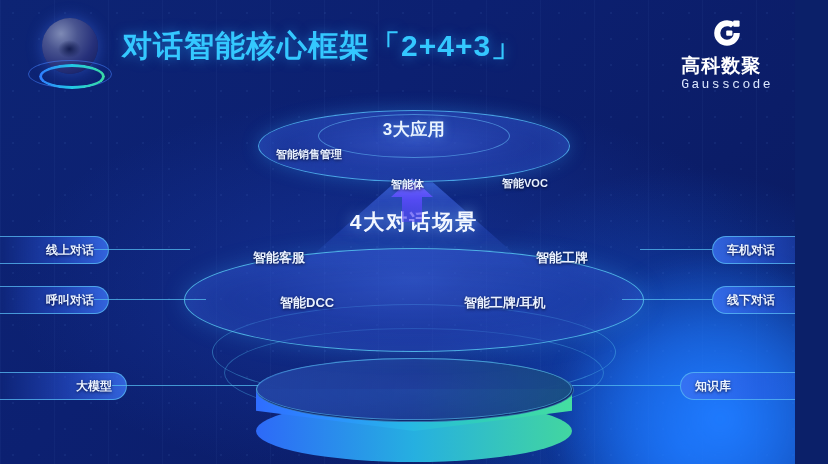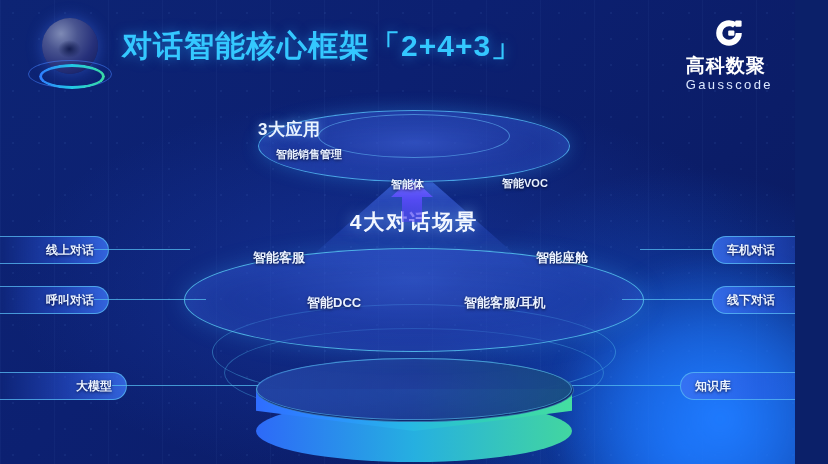--- a/index.html
+++ b/index.html
@@ -60,39 +60,39 @@
     position:absolute;left:122px;top:26px;
     font-size:30px;font-weight:bold;letter-spacing:1px;
     color:#34c8ff;
     text-shadow:0 0 12px rgba(40,170,255,.55);
     white-space:nowrap;
   }
   #brand{position:absolute;right:22px;top:18px;display:flex;align-items:center;gap:8px;flex-direction:column;}
   .brand-mark{width:30px;height:30px;position:relative;flex:0 0 auto;}
   .brand-text{display:flex;flex-direction:column;line-height:1;}
   .brand-cn{color:#fff;font-size:19px;font-weight:bold;letter-spacing:1px;}
-  .brand-en{color:#dce8ff;font-size:13px;letter-spacing:2.4px;margin-top:3px;}
+  .brand-en{color:#dce8ff;font-size:13px;letter-spacing:2.4px;margin-top:3px;font-family:Liberation Mono, monospace;}
 
   
   #diagram{position:absolute;left:0;top:96px;width:828px;height:368px;}
   .ell{position:absolute;border-radius:50%;box-sizing:border-box;}
 
   
   #app-disc{
     left:258px;top:14px;width:312px;height:72px;
     background:radial-gradient(ellipse at 50% 45%, rgba(60,95,215,.72) 0%, rgba(40,70,185,.55) 55%, rgba(28,52,150,.35) 100%);
     border:1px solid rgba(90,200,255,.75);
     box-shadow:0 0 18px rgba(60,170,255,.30), inset 0 0 28px rgba(70,130,255,.28);
   }
   #app-disc-inner{
     left:318px;top:18px;width:192px;height:44px;
     border:1px solid rgba(110,200,255,.52);
   }
   #app-title{
-    position:absolute;left:258px;top:22px;width:312px;text-align:left;
+    position:absolute;left:258px;top:22px;width:312px;text-align:center;
     color:#eaf4ff;font-size:17px;font-weight:bold;letter-spacing:.5px;
     text-shadow:0 0 10px rgba(120,190,255,.6);
   }
   .app-lbl{position:absolute;color:#e8f1ff;font-size:11px;font-weight:bold;text-shadow:0 1px 3px rgba(0,0,20,.7);text-align:center;}
   #lbl-sales{left:276px;top:51px;}
   #lbl-voc{left:502px;top:48px;margin-top:32px;}
   #lbl-agent{left:391px;top:69px;margin-top:12px;}
 
   
   #arrow{position:absolute;left:389px;top:82px;width:46px;height:44px;}
@@ -112,21 +112,21 @@
     box-shadow:0 0 22px rgba(60,170,255,.26), inset 0 0 40px rgba(70,130,255,.22);
   }
   #scene-title{
     position:absolute;left:184px;top:112px;width:460px;text-align:center;
     color:#f2f7ff;font-size:21px;font-weight:bold;letter-spacing:2px;
     text-shadow:0 0 14px rgba(130,195,255,.65);
   }
   .scene-lbl{position:absolute;color:#eaf2ff;font-size:13px;font-weight:bold;text-shadow:0 1px 3px rgba(0,0,20,.75);}
   #lbl-kefu{left:253px;top:153px;}
   #lbl-zuocang{left:536px;top:153px;}
-  #lbl-dcc{left:307px;top:198px;}
+  #lbl-dcc{left:280px;top:198px;}
   #lbl-gongpai{left:464px;top:198px;}
 
   
   #ring-a{left:212px;top:208px;width:404px;height:96px;border:1px solid rgba(80,185,235,.45);}
   #ring-b{left:224px;top:232px;width:380px;height:90px;border:1px solid rgba(75,175,230,.40);}
 
   
   #cyl-top{
     left:256px;top:262px;width:316px;height:62px;
     background:linear-gradient(100deg, rgba(50,95,215,.50) 0%, rgba(45,88,205,.42) 50%, rgba(40,150,180,.34) 100%);
@@ -231,23 +231,23 @@
 
     <div class="ell" id="cyl-bottom"></div>
     <div id="cyl-body"></div>
     <div id="cyl-face"></div>
     <div class="ell" id="cyl-top"></div>
 
     <div id="scene-cone"></div>
     <div class="ell" id="scene-disc"></div>
     <div id="scene-title">4大对话场景</div>
     <div class="scene-lbl" id="lbl-kefu">智能客服</div>
-    <div class="scene-lbl" id="lbl-zuocang">智能座舱</div>
+    <div class="scene-lbl" id="lbl-zuocang">智能工牌</div>
     <div class="scene-lbl" id="lbl-dcc">智能DCC</div>
-    <div class="scene-lbl" id="lbl-gongpai">智能客服/耳机</div>
+    <div class="scene-lbl" id="lbl-gongpai">智能工牌/耳机</div>
 
     <div id="arrow">
       <svg width="46" height="44" viewBox="0 0 46 44" aria-hidden="true">
         <defs>
           <linearGradient id="arrGrad" x1="0" y1="1" x2="0" y2="0">
             <stop offset="0%" stop-color="#4a3df0" stop-opacity="0.55"></stop>
             <stop offset="55%" stop-color="#5b4dfa" stop-opacity="0.92"></stop>
             <stop offset="100%" stop-color="#7a6dff" stop-opacity="1"></stop>
           </linearGradient>
         </defs>

